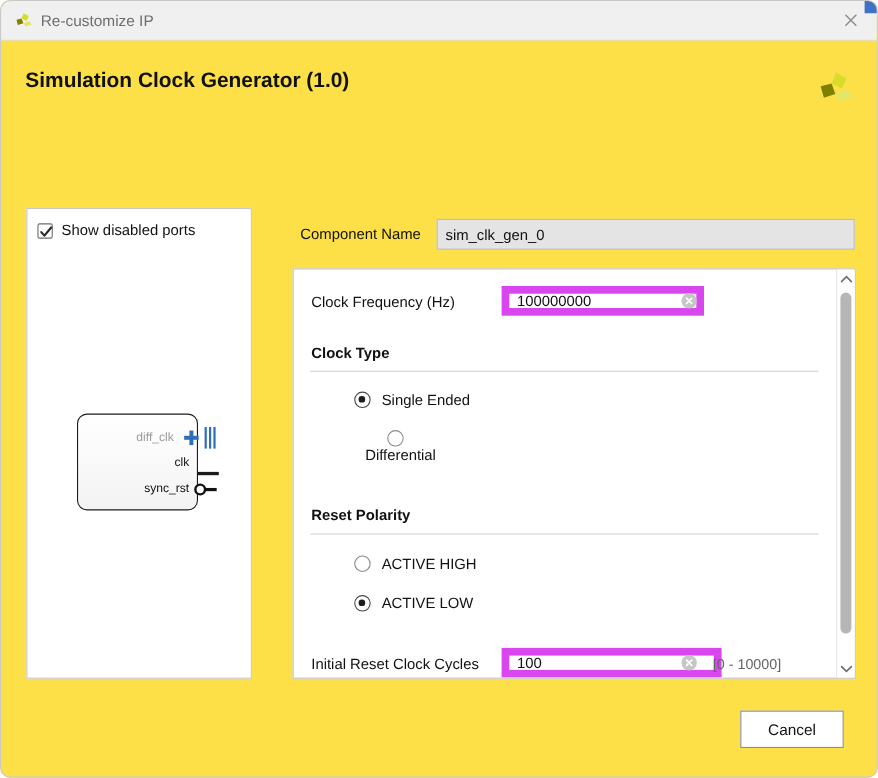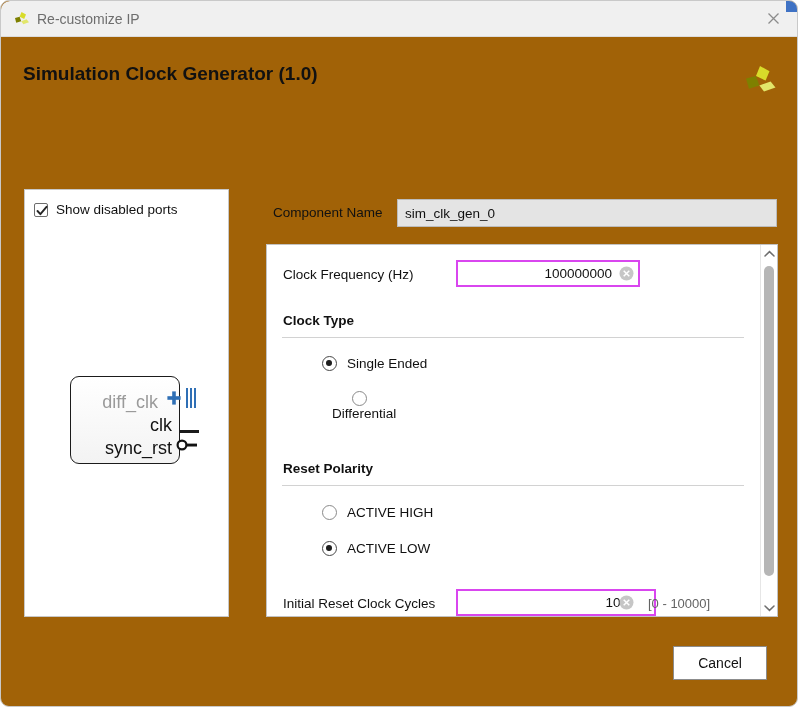--- a/index.html
+++ b/index.html
@@ -9,21 +9,21 @@
     background: #ffffff;
     font-family: "Liberation Sans", sans-serif;
     overflow: hidden;
   }
 
   
   .dialog {
     position: absolute;
     left: 0; top: 0;
     width: 798px; height: 707px;
-    background: #a16207;
+    background: #fde047;
     border: 1px solid #c9c9c9;
     border-radius: 9px;
     overflow: hidden;
   }
 
   
   .titlebar {
     position: absolute;
     left: 0; top: 0;
     width: 798px; height: 36px;
@@ -142,21 +142,21 @@
     position: absolute;
     left: 0; top: 0;
     width: 110px; height: 88px;
     border: 1.6px solid #1b1b1b;
     border-radius: 9px;
     background: linear-gradient(to bottom, #ffffff, #f3f3f3);
   }
   .port-label {
     position: absolute;
     right: 0;
-    font-size: 18px;
+    font-size: 11px;
     color: #111;
     white-space: nowrap;
     text-align: center;
   }
   #port-diff_clk { color: #9a9a9a; }
   .port-gfx { position: absolute; }
 
   
   .compname-label {
     position: absolute;
@@ -196,27 +196,26 @@
 
   .field-label {
     position: absolute;
     font-size: 13.5px;
     color: #111;
     white-space: nowrap;
   }
   .txtfield {
     position: absolute;
     background: #fff;
-    border: 2px solid #d946ef;
+    border: 7px solid #d946ef;
     font-family: "Liberation Sans", sans-serif;
     font-size: 13.5px;
     color: #111;
     padding: 0 26px 0 7px;
     outline: none;
-    text-align: right;
   }
   .clear-x {
     position: absolute;
     width: 15px; height: 15px;
     cursor: default;
   }
   .range-hint {
     position: absolute;
     font-size: 13px;
     color: #636363;

